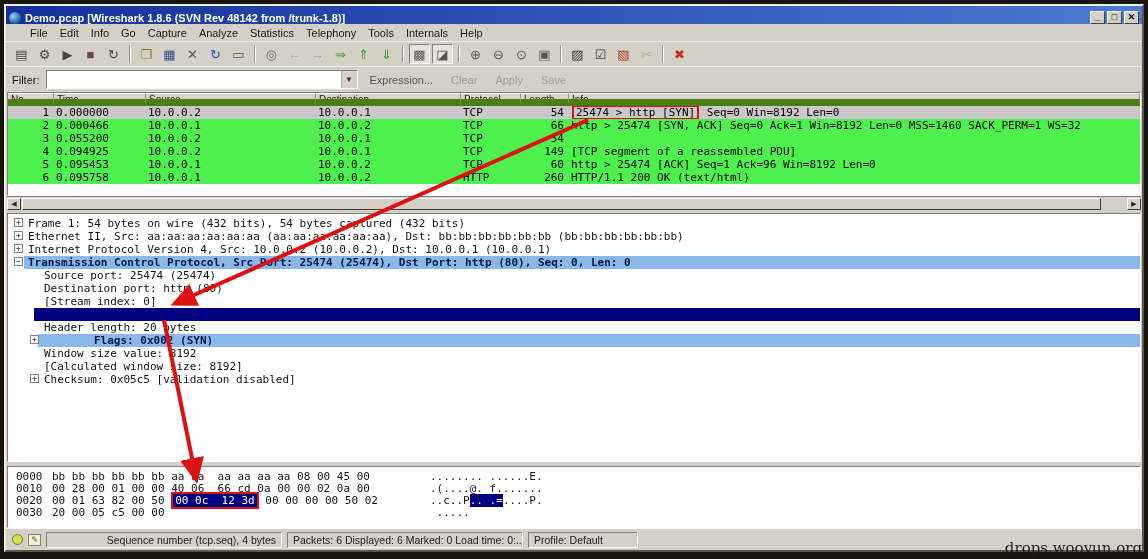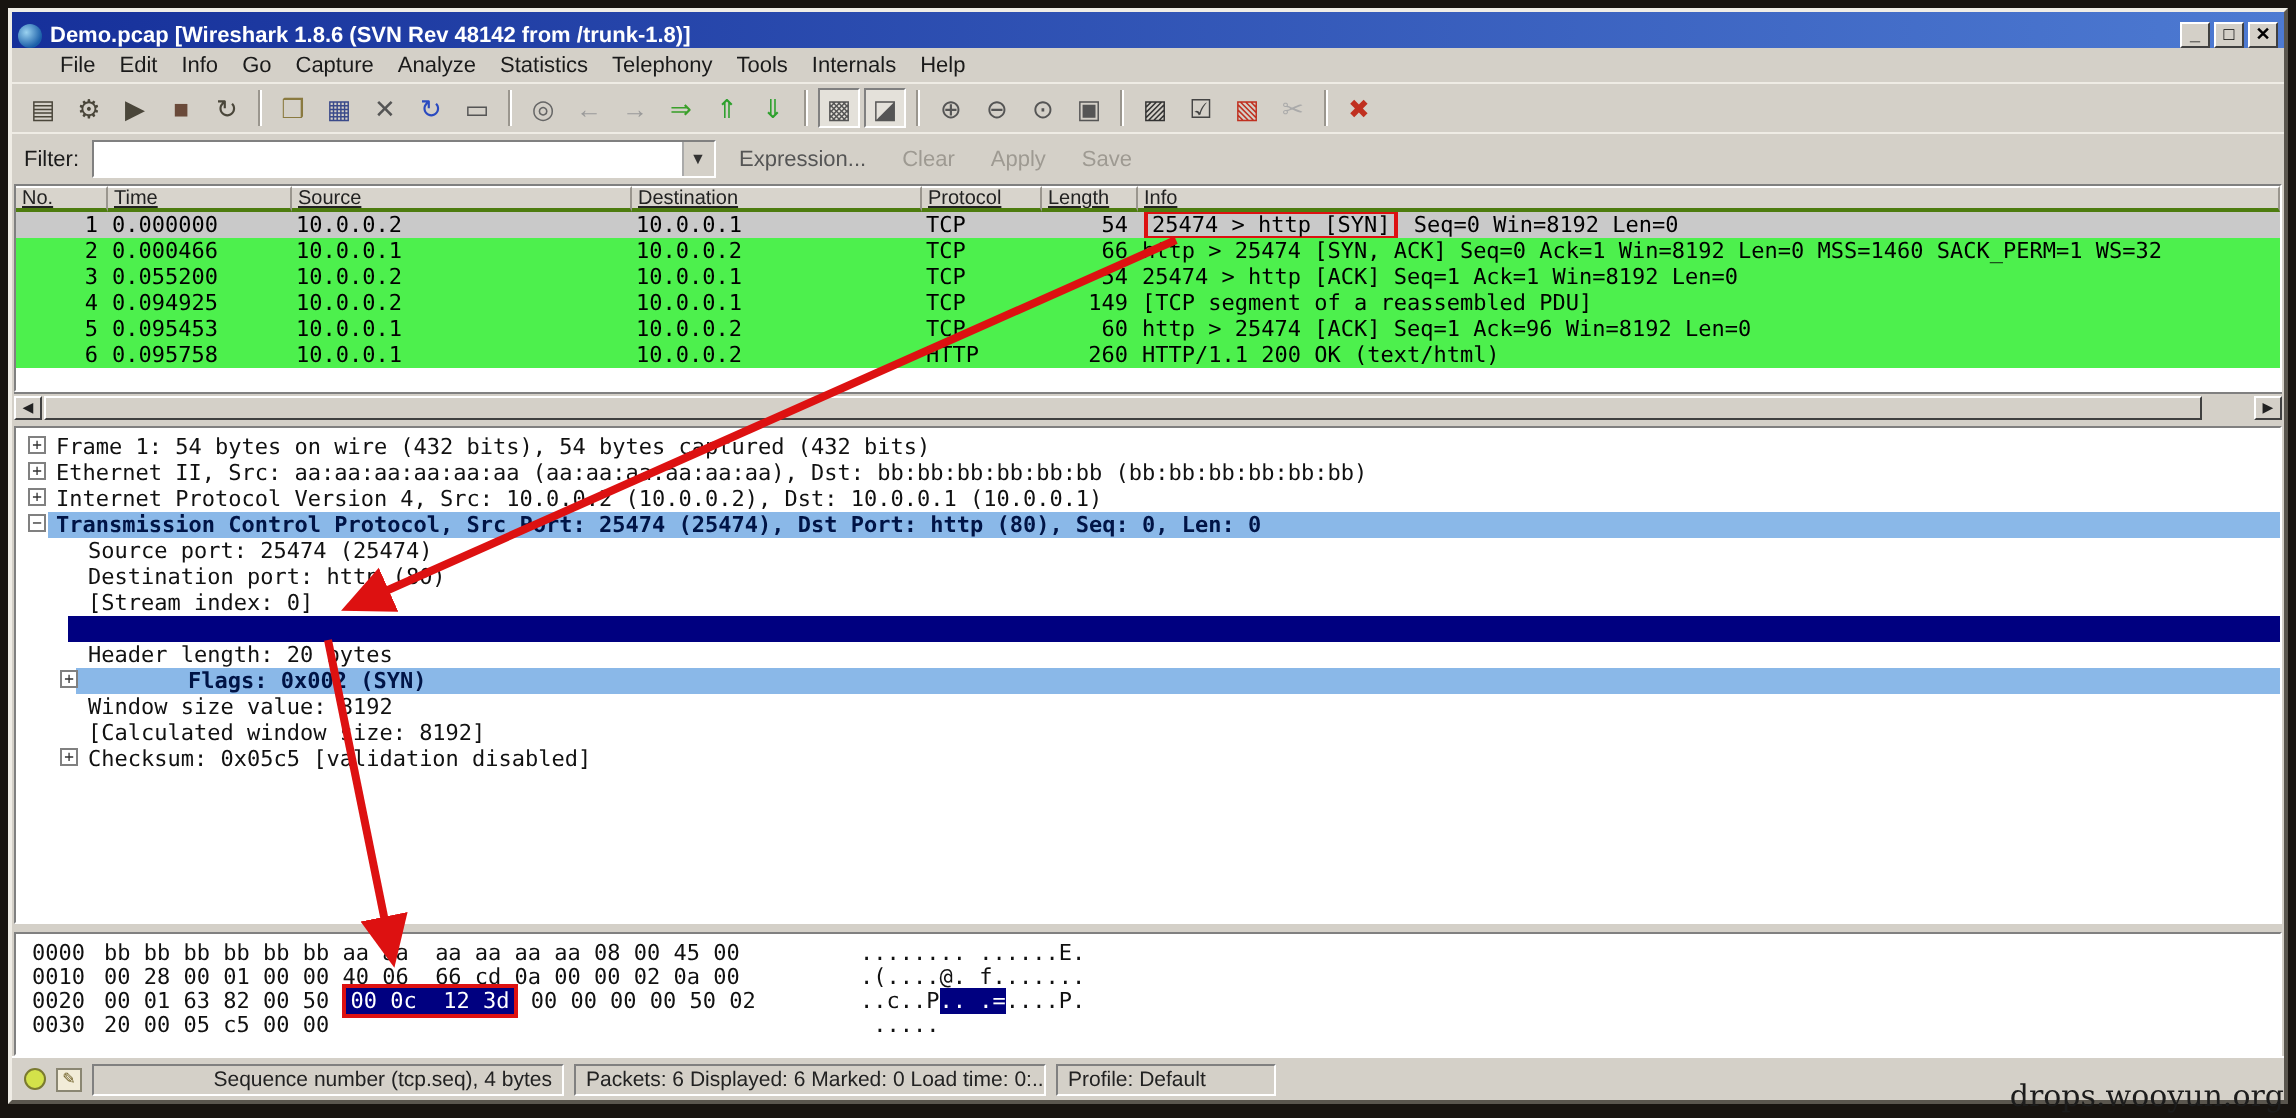--- a/index.html
+++ b/index.html
@@ -42,22 +42,22 @@
     display:flex; align-items:center; justify-content:center; }
   .fbtn { font-size:11px; color:#555; padding:2px 6px; display:flex; align-items:center; gap:3px; }
   .fbtn.disabled { color:#9e9a92; }
 
   
   .packetpane { flex:0 0 104px; background:#fff; border:1px solid; border-color:#808080 #fff #fff #808080;
     margin:0 1px; overflow:hidden; }
   .pgrid { display:grid; grid-template-columns:46px 92px 170px 145px 60px 48px 1fr;
     font-family:"DejaVu Sans Mono", monospace; font-size:11px; }
   .plheader { background:#d8d4cc; height:13px; font-family:"Liberation Sans",sans-serif; font-size:10px; color:#222; }
-  .plheader .ph-cell { border-right:1px solid #9a968e; border-top:1px solid #fff; border-bottom:2px solid #4d7c0f;
-    padding:0 3px; overflow:hidden; white-space:nowrap;text-decoration:underline; }
+  .plheader .ph-cell { border-right:1px solid #9a968e; border-top:1px solid #fff; border-bottom:7px solid #4d7c0f;
+    padding:0 3px; overflow:hidden; white-space:nowrap; }
   .prow { height:13px; line-height:13px; white-space:nowrap; }
   .prow.green { background:#4df04d; }
   .prow.selected { background:#c9c9c9; }
   .pcell { overflow:hidden; padding:0 2px; }
   .pcell.r { text-align:right; padding-right:5px; }
 
   
   .hscroll { flex:0 0 14px; background:#d4d0c8; position:relative; margin:0 1px; border-top:1px solid #808080; }
   .sbtn { position:absolute; top:1px; width:14px; height:12px; background:#d4d0c8;
     border:1px solid; border-color:#fff #404040 #404040 #fff; font-size:7px; color:#222;
@@ -214,21 +214,20 @@
           <span class="pcell r">66</span>
           <span class="pcell">http &gt; 25474 [SYN, ACK] Seq=0 Ack=1 Win=8192 Len=0 MSS=1460 SACK_PERM=1 WS=32</span>
         </div>
         <div class="pgrid prow green">
           <span class="pcell r">3</span>
           <span class="pcell">0.055200</span>
           <span class="pcell">10.0.0.2</span>
           <span class="pcell">10.0.0.1</span>
           <span class="pcell">TCP</span>
           <span class="pcell r">54</span>
-          <span class="pcell">25474 &gt; http [ACK] Seq=1 Ack=1 Win=8192 Len=0</span>
         </div>
         <div class="pgrid prow green">
           <span class="pcell r">4</span>
           <span class="pcell">0.094925</span>
           <span class="pcell">10.0.0.2</span>
           <span class="pcell">10.0.0.1</span>
           <span class="pcell">TCP</span>
           <span class="pcell r">149</span>
           <span class="pcell">[TCP segment of a reassembled PDU]</span>
         </div>

